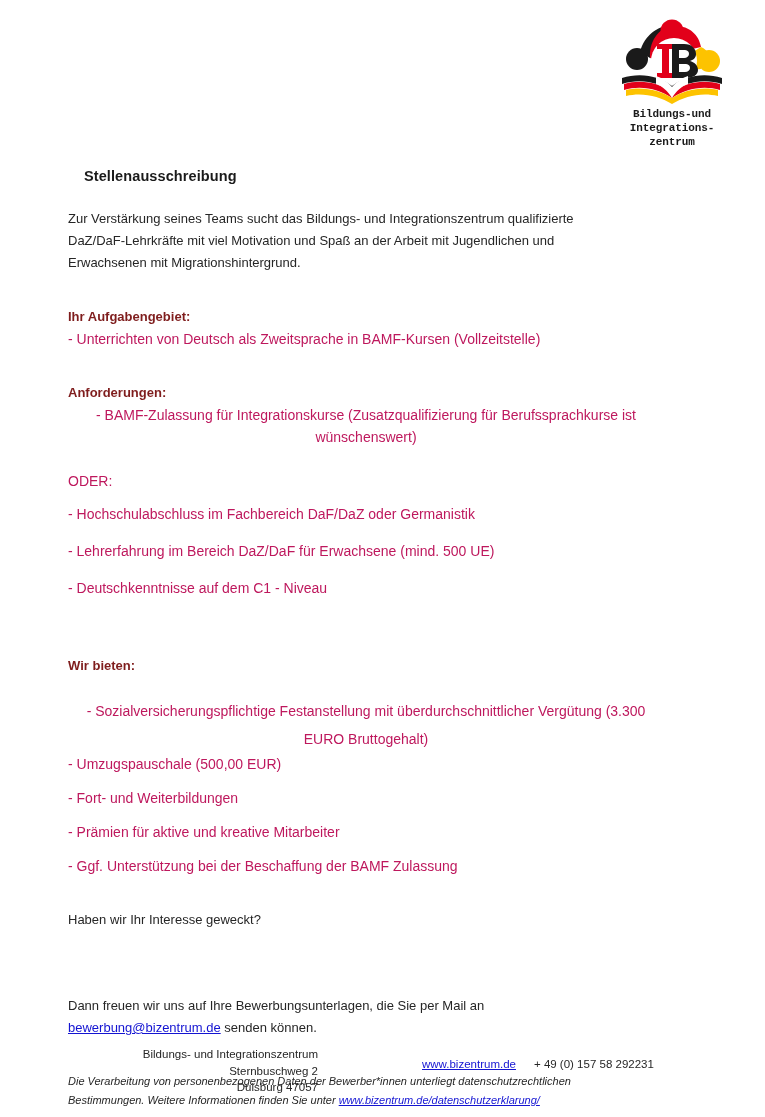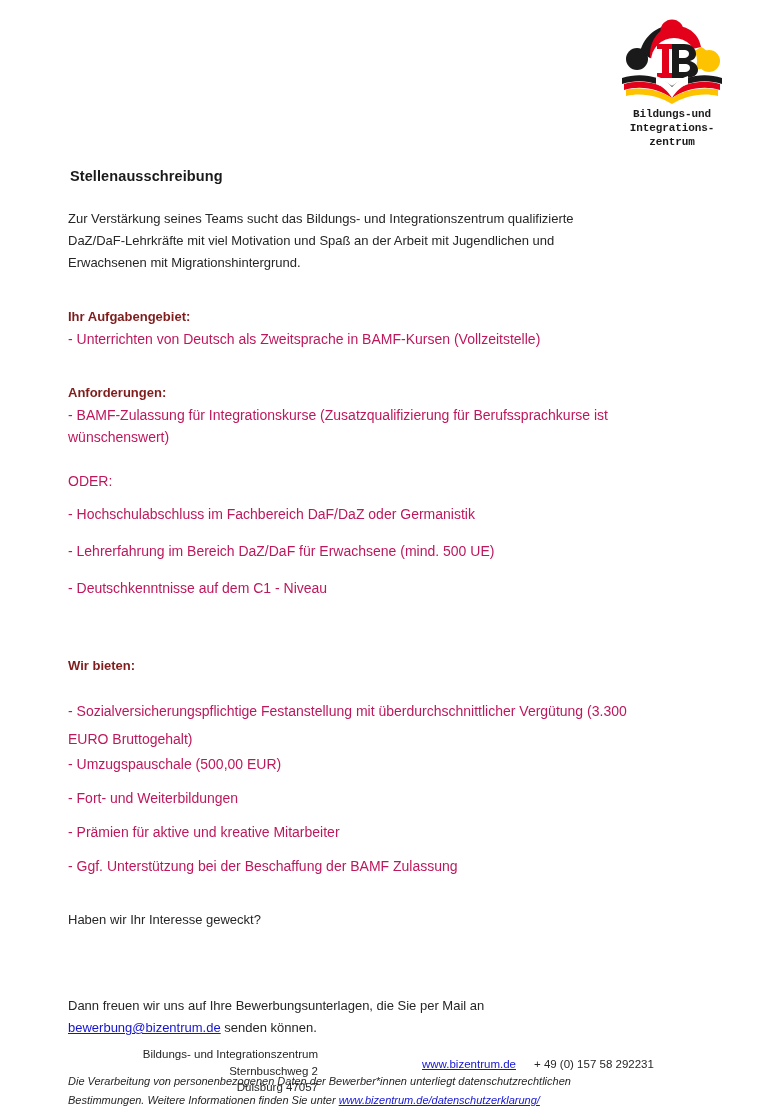--- a/index.html
+++ b/index.html
@@ -49,21 +49,21 @@
   .doc {
     position: absolute;
     left: 68px;
     top: 168px;
     width: 620px;
   }
   .doc-title {
     font-size: 14.5px;
     font-weight: bold;
     color: #1a1a1a;
-    margin: 0 0 24px 2px;
+    margin: 0 0 24px 16px;
     letter-spacing: 0.1px;
   }
   .para {
     font-size: 13px;
     line-height: 22px;
     color: #262626;
     margin: 0;
   }
   .intro {
     width: 548px;
@@ -81,21 +81,21 @@
     line-height: 22px;
     color: #be185d;
     margin: 0;
   }
   .gap-lg { height: 32px; }
   .gap-md { height: 22px; }
   .gap-sm { height: 11px; }
   .gap-xl { height: 56px; }
 
   .w-narrow { width: 530px; margin-top: 32px; }
-  .w-wide   { width: 596px; }
+  .w-wide   { width: 596px; text-align: center; }
 
   .spaced-item { margin-bottom: 15px; }
   .spaced-item-lg { margin-bottom: 12px; }
 
   a.link {
     color: #1414d2;
     text-decoration: underline;
   }
 
   .note {

